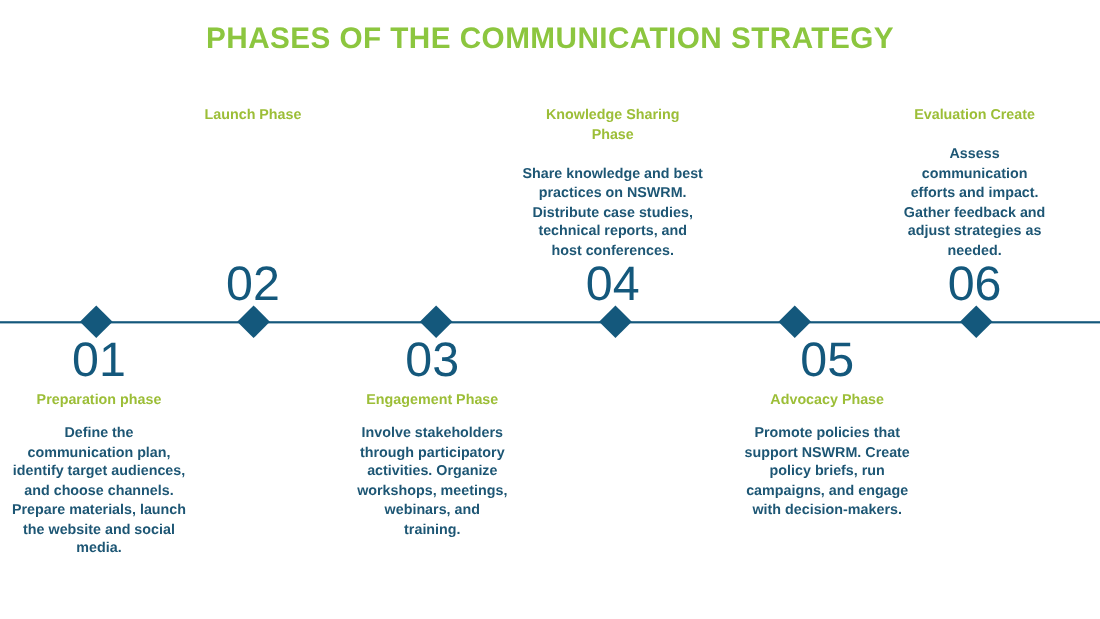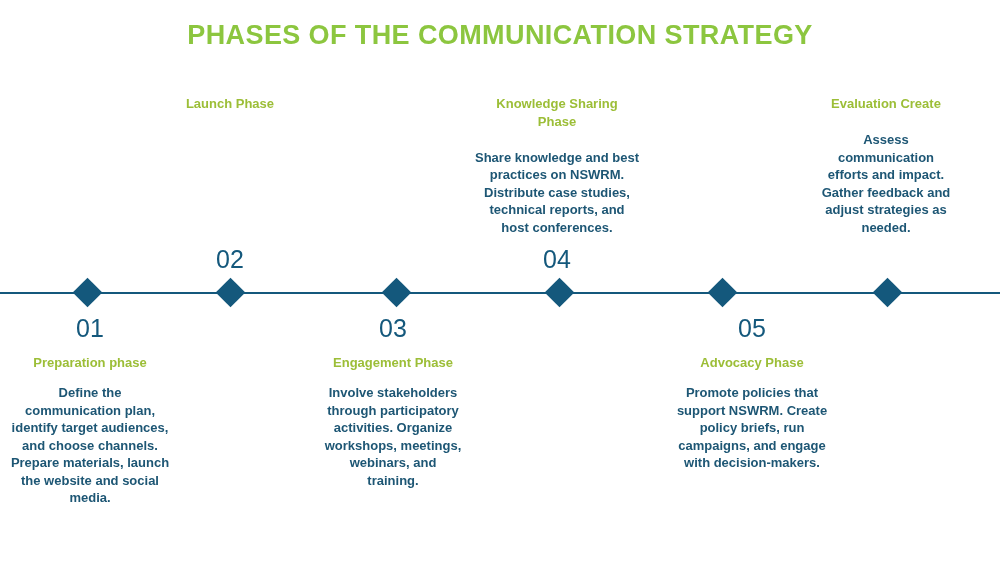--- a/index.html
+++ b/index.html
@@ -35,21 +35,21 @@
     width: 21px;
     height: 21px;
     top: 282px;
     background: var(--teal, #14587c);
     transform: rotate(45deg);
   }
   .num {
     position: absolute;
     width: 210px;
     text-align: center;
-    font-size: 25px;
+    font-size: 44px;
     font-weight: 400;
     line-height: 36px;
     color: var(--teal, #14587c);
   }
   .num.above { top: 241px; }
   .num.below { top: 310px; }
   .heading {
     position: absolute;
     width: 210px;
     text-align: center;
@@ -136,20 +136,21 @@
 host conferences.</div>
 
   <div class="num below x5">05</div>
   <div class="heading below x5">Advocacy Phase</div>
   <div class="body-text below x5">Promote policies that
 support NSWRM. Create
 policy briefs, run
 campaigns, and engage
 with decision-makers.</div>
 
+  <div class="num above x6">06</div>
   <div class="heading above x6">Evaluation Create</div>
   <div class="body-text above x6">Assess
 communication
 efforts and impact.
 Gather feedback and
 adjust strategies as
 needed.</div>
 
 </div>
 

